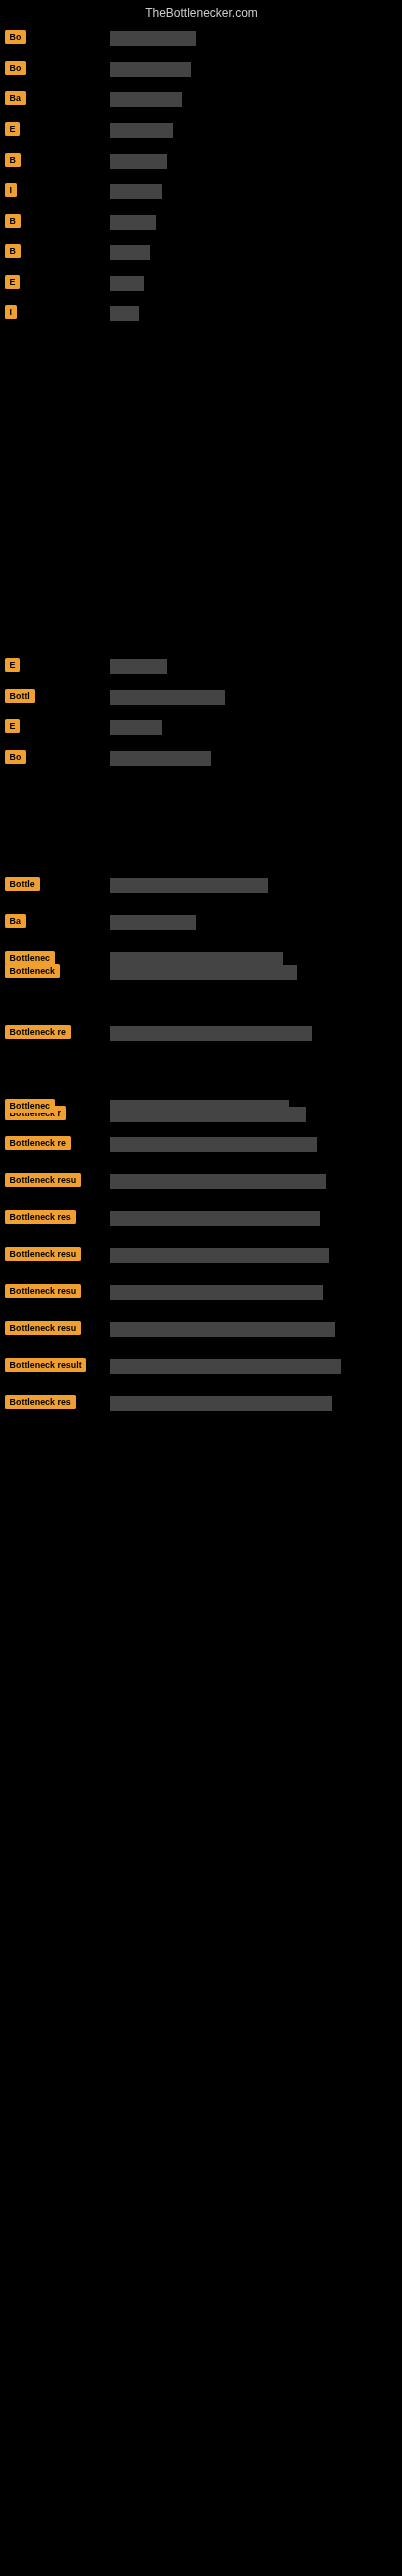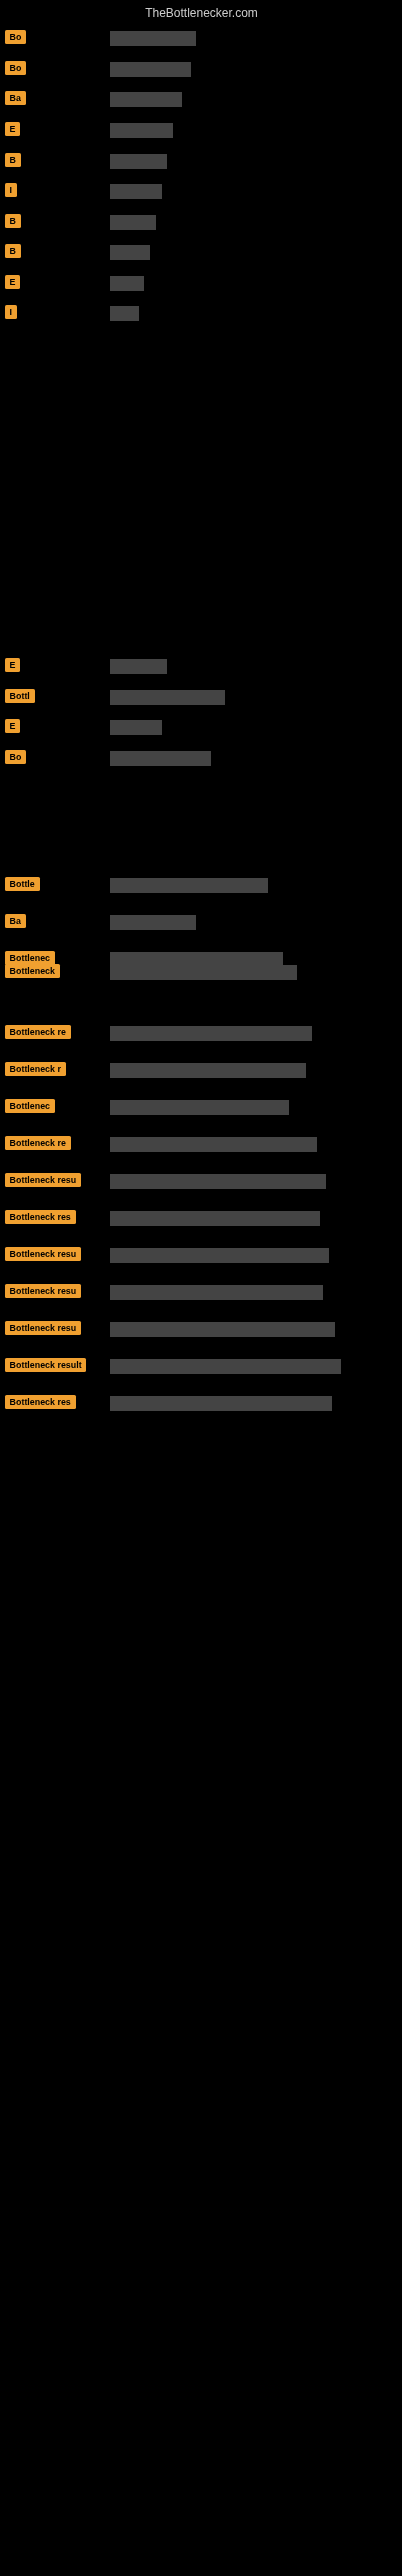--- a/index.html
+++ b/index.html
@@ -178,21 +178,21 @@
     <div class="chart-bar-area">
       <div class="chart-bar" style="width: 65%;"></div>
     </div>
   </div>
 <div class="row" style="position: absolute; left: 0px; right: 0px; top: 1019px;">
     <div class="badge-col"><span class="orange-badge">Bottleneck re</span></div>
     <div class="chart-bar-area">
       <div class="chart-bar" style="width: 70%;"></div>
     </div>
   </div>
-<div class="row" style="position: absolute; left: 0px; right: 0px; top: 1056px;">
+<div class="row" style="position: absolute; left: 0px; right: 0px; top: 1100px;">
     <div class="badge-col"><span class="orange-badge">Bottleneck r</span></div>
     <div class="chart-bar-area">
       <div class="chart-bar" style="width: 68%;"></div>
     </div>
   </div>
 <div class="row" style="position: absolute; left: 0px; right: 0px; top: 1093px;">
     <div class="badge-col"><span class="orange-badge">Bottlenec</span></div>
     <div class="chart-bar-area">
       <div class="chart-bar" style="width: 62%;"></div>
     </div>

